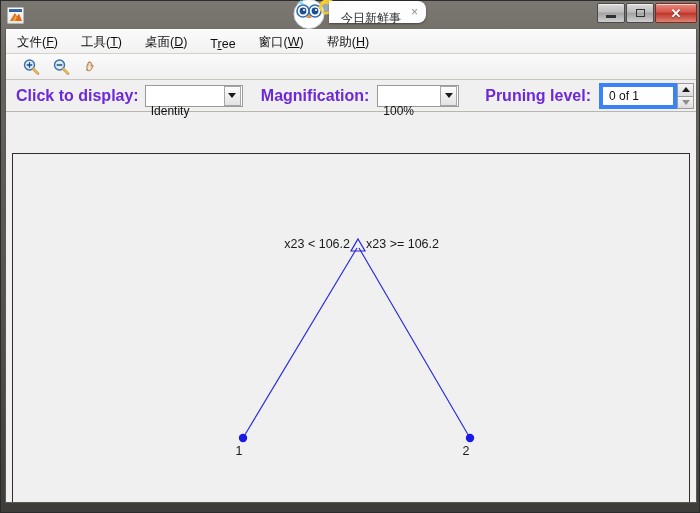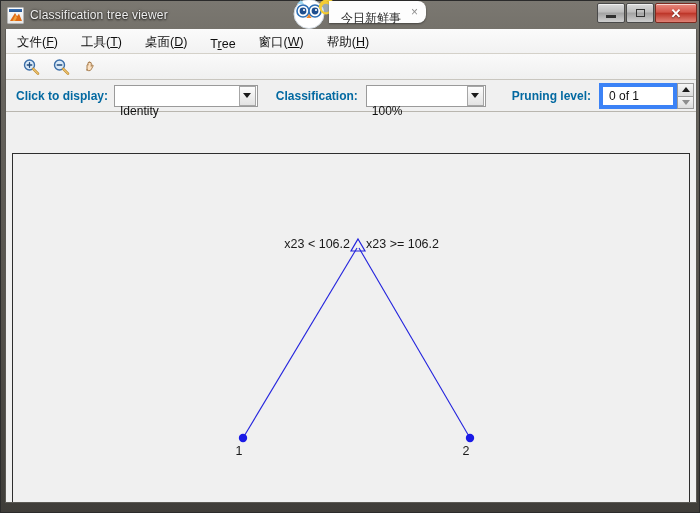--- a/index.html
+++ b/index.html
@@ -139,23 +139,23 @@
   .controls {
     height: 32px;
     background: #f0f0f0;
     display: flex;
     align-items: center;
     padding: 0 2px 0 10px;
     gap: 0;
     border-bottom: 1px solid #b9b6af;
   }
   .ctl-label {
-    font-size: 12px;
+    font-size: 16px;
     font-weight: bold;
-    color: #0369a1;
+    color: #6d28d9;
     white-space: nowrap;
   }
   .combo {
     height: 22px;
     background: #ffffff;
     border: 1px solid #9a9a9a;
     display: flex;
     align-items: center;
     position: relative;
     margin-left: 6px;
@@ -256,21 +256,20 @@
 <div id="app">
   <div class="window-frame">
 
     <div class="titlebar">
       <div class="app-icon">
         <svg class="membrane" viewBox="0 0 12 9">
           <polygon points="0,8 5,0 7,3.2 9,0.8 12,8" fill="#e06a14"></polygon>
           <polygon points="2.5,8 5.6,2 7,4.6 5,8" fill="#f2a33c"></polygon>
         </svg>
       </div>
-      <div class="title-text">Classification tree viewer</div>
 
       <div class="win-buttons">
         <div class="wbtn">
           <div class="min-bar"></div>
         </div>
         <div class="wbtn">
           <div class="restore-box"></div>
         </div>
         <div class="wbtn close">
           <span class="glyph">✕</span>
@@ -327,21 +326,21 @@
 
       <div class="controls">
         <span class="ctl-label">Click to display:</span>
         <div class="combo combo-identity">
           <span class="val">Identity</span>
           <span class="arrowbtn">
               <i class="caret-down"></i>
             </span>
         </div>
 
-        <span class="ctl-label" style="margin-left:18px;">Classification:</span>
+        <span class="ctl-label" style="margin-left:18px;">Magnification:</span>
         <div class="combo combo-mag">
           <span class="val">100%</span>
           <span class="arrowbtn">
               <i class="caret-down"></i>
             </span>
         </div>
 
         <span class="ctl-label" style="margin-left:26px;text-align:center;">Pruning level:</span>
         <div class="spinbox-wrap">
           <div class="spin-field">0 of 1</div>

